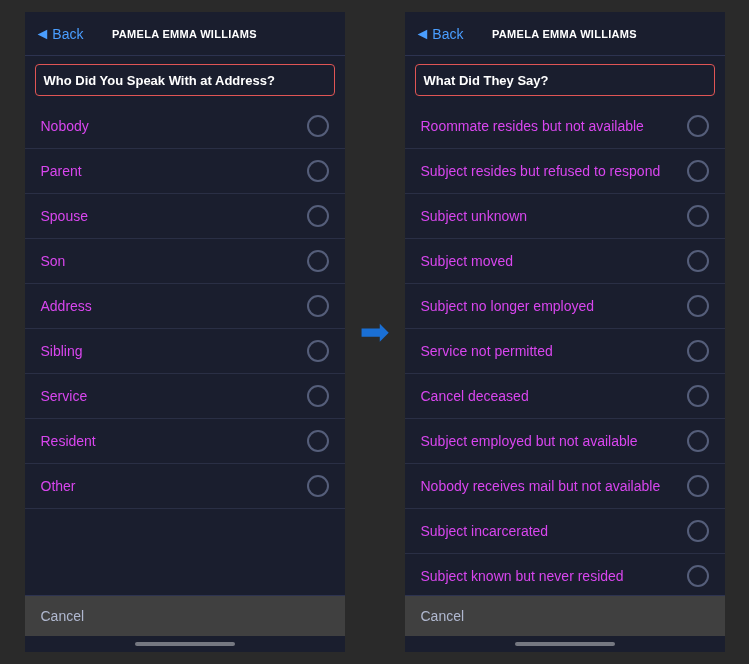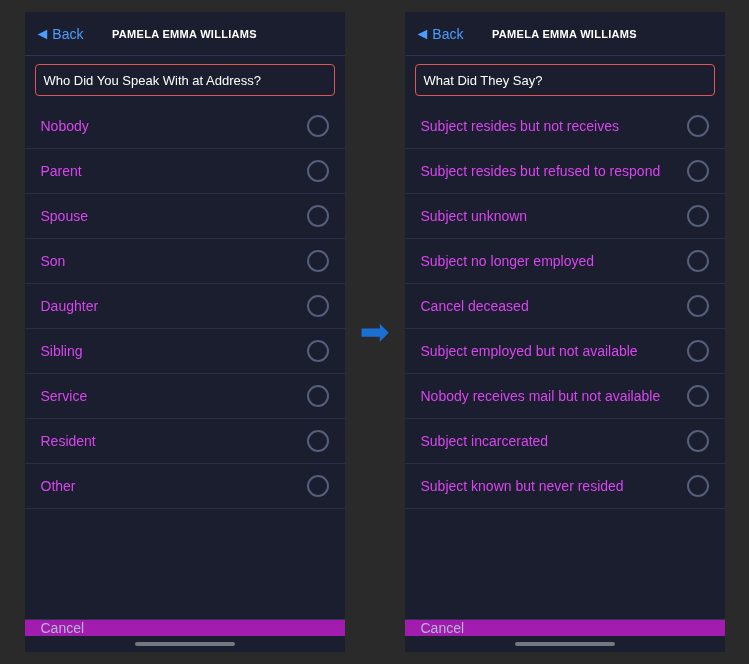--- a/index.html
+++ b/index.html
@@ -72,21 +72,21 @@
     .question-box {
       margin: 8px 10px;
       border: 1.5px solid #e05555;
       border-radius: 4px;
       padding: 6px 8px;
     }
 
     .question-text {
       color: #fff;
       font-size: 13px;
-      font-weight: 400;
+      font-weight: 700;
     }
 
     .list-container {
       flex: 1;
       overflow-y: auto;
       scrollbar-width: none;
     }
 
     .list-container::-webkit-scrollbar { display: none; }
 
@@ -107,23 +107,23 @@
     .radio-circle {
       width: 22px;
       height: 22px;
       border-radius: 50%;
       border: 2px solid #555e7a;
       background: transparent;
       flex-shrink: 0;
     }
 
     .footer {
-      padding: 0 16px;
+      padding: 12px 16px;
       border-top: 1px solid #2d3350;
-      background: #a21caf;
+      background: #404040;
     }
 
     .cancel-btn {
       color: #b0b8d0;
       font-size: 14px;
       cursor: pointer;
       display: block;
     }
 
     .home-indicator {
@@ -185,21 +185,21 @@
     </div>
         <div class="list-item">
       <span class="item-label">Spouse</span>
       <div class="radio-circle"></div>
     </div>
         <div class="list-item">
       <span class="item-label">Son</span>
       <div class="radio-circle"></div>
     </div>
         <div class="list-item">
-      <span class="item-label">Daughter</span>
+      <span class="item-label">Address</span>
       <div class="radio-circle"></div>
     </div>
         <div class="list-item">
       <span class="item-label">Sibling</span>
       <div class="radio-circle"></div>
     </div>
         <div class="list-item">
       <span class="item-label">Service</span>
       <div class="radio-circle"></div>
     </div>
@@ -233,33 +233,41 @@
       </div>
       <span class="header-title">PAMELA EMMA WILLIAMS</span>
     </div>
 
     <div class="question-box">
       <span class="question-text">What Did They Say?</span>
     </div>
 
     <div class="list-container">
     <div class="list-item">
-      <span class="item-label">Subject resides but not receives</span>
+      <span class="item-label">Roommate resides but not available</span>
       <div class="radio-circle"></div>
     </div>
         <div class="list-item">
       <span class="item-label">Subject resides but refused to respond</span>
       <div class="radio-circle"></div>
     </div>
         <div class="list-item">
       <span class="item-label">Subject unknown</span>
       <div class="radio-circle"></div>
     </div>
         <div class="list-item">
+      <span class="item-label">Subject moved</span>
+      <div class="radio-circle"></div>
+    </div>
+        <div class="list-item">
       <span class="item-label">Subject no longer employed</span>
+      <div class="radio-circle"></div>
+    </div>
+        <div class="list-item">
+      <span class="item-label">Service not permitted</span>
       <div class="radio-circle"></div>
     </div>
         <div class="list-item">
       <span class="item-label">Cancel deceased</span>
       <div class="radio-circle"></div>
     </div>
         <div class="list-item">
       <span class="item-label">Subject employed but not available</span>
       <div class="radio-circle"></div>
     </div>

